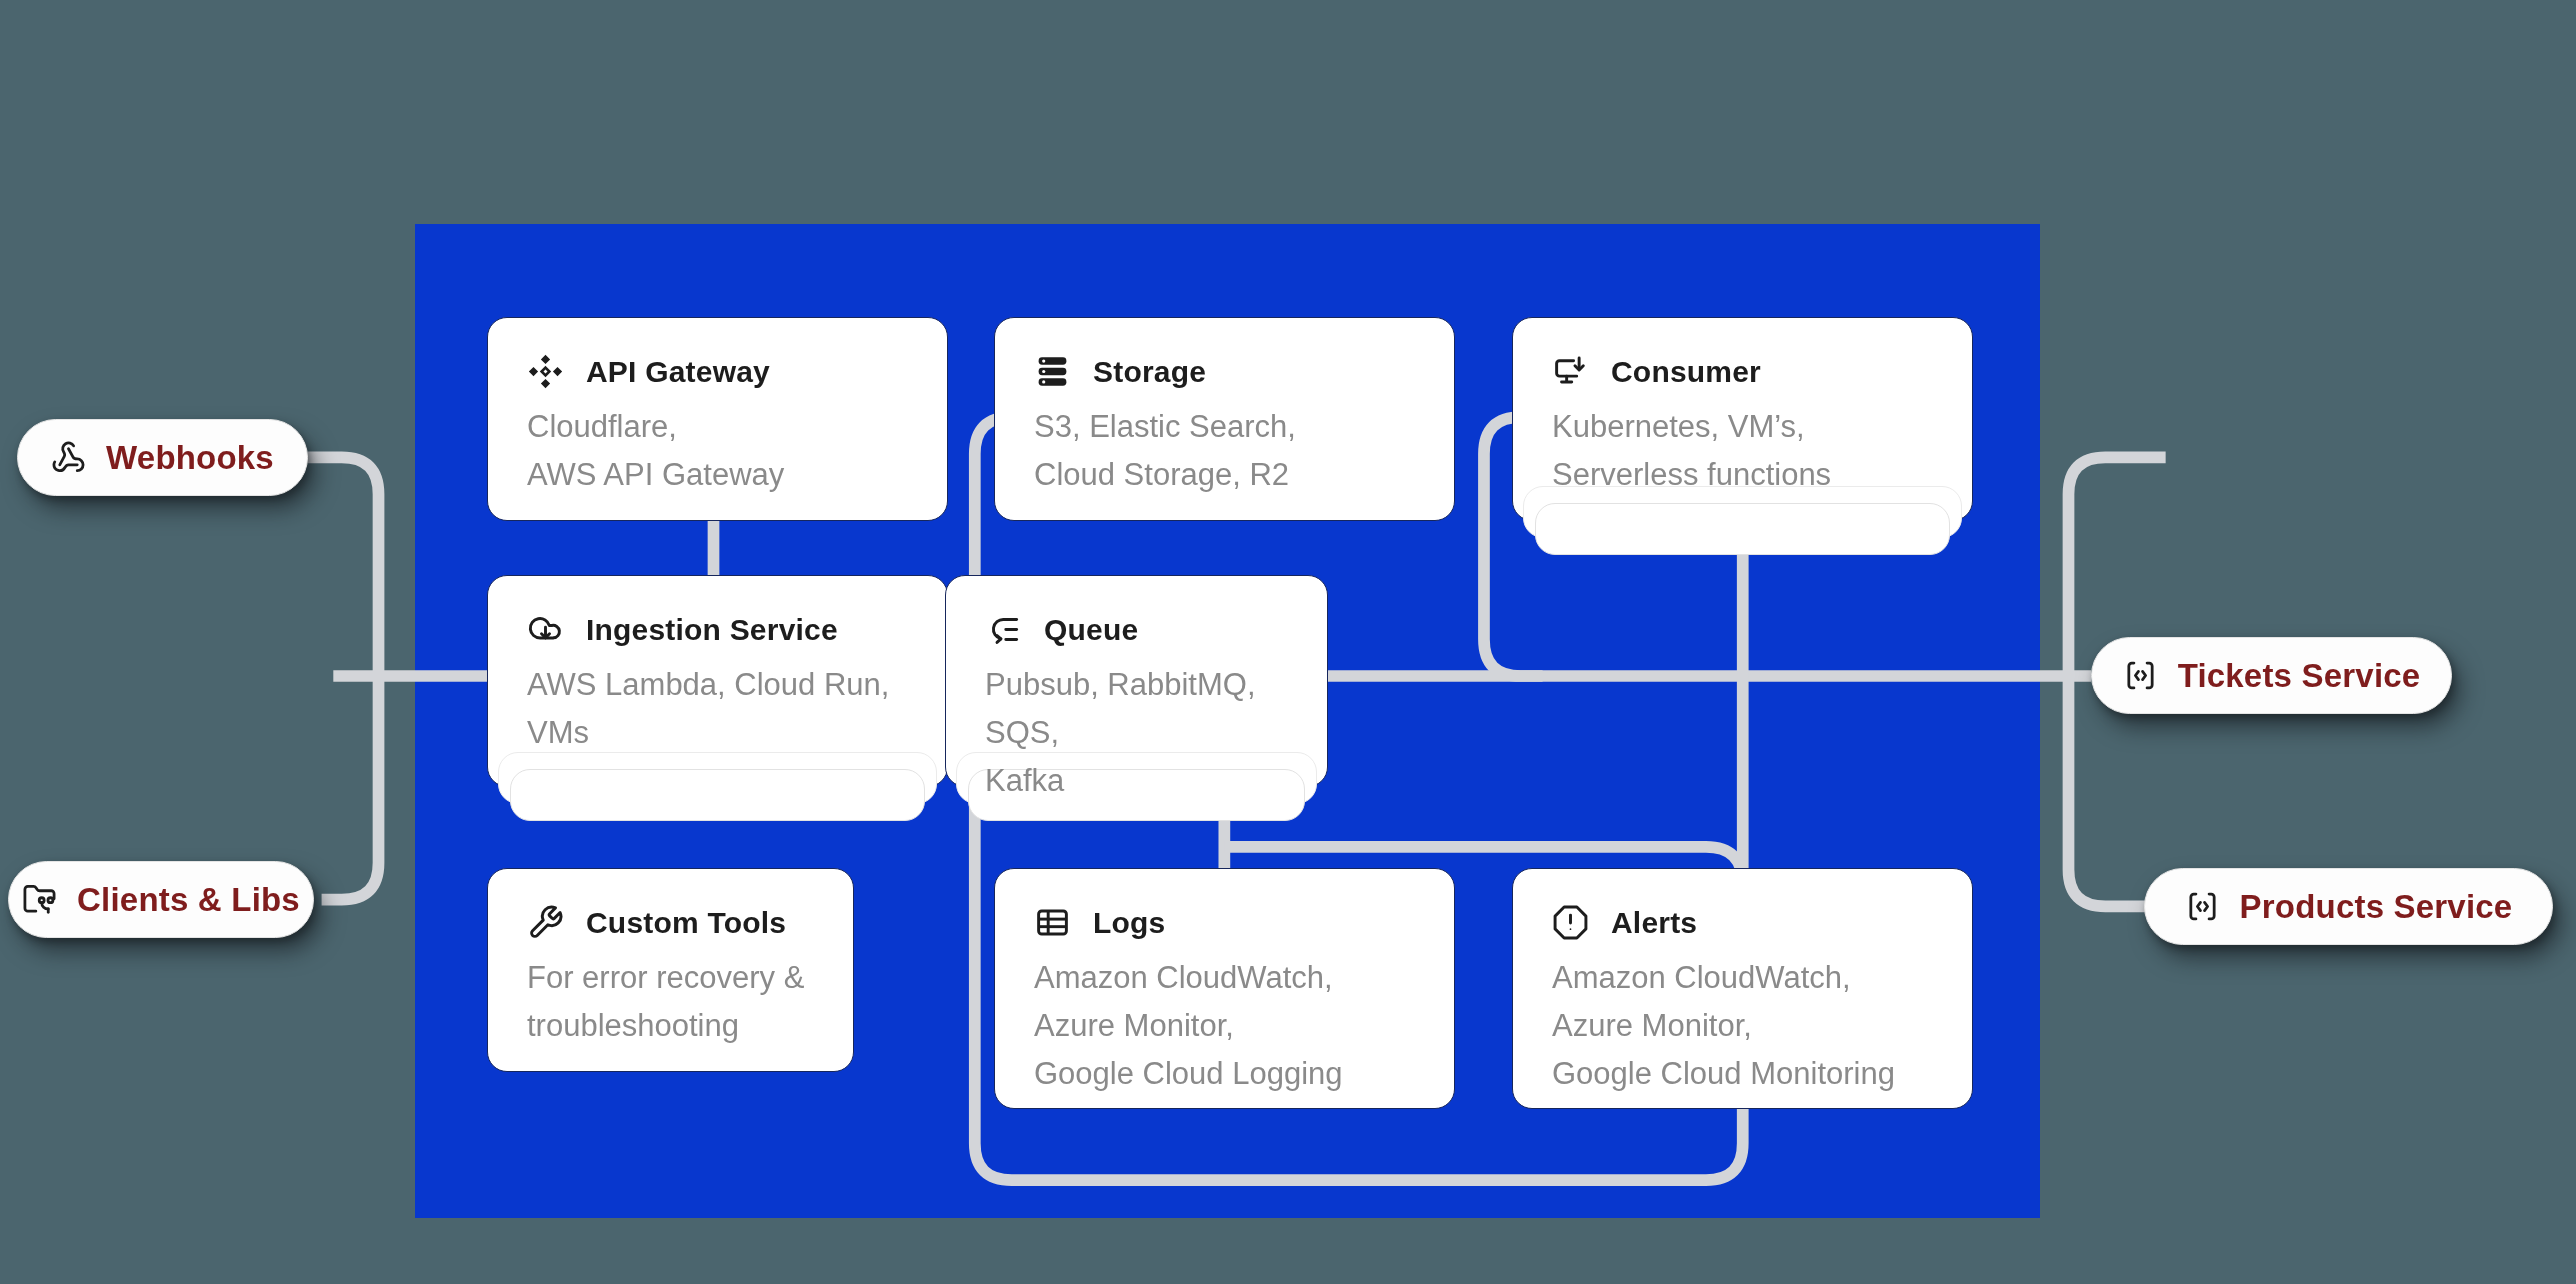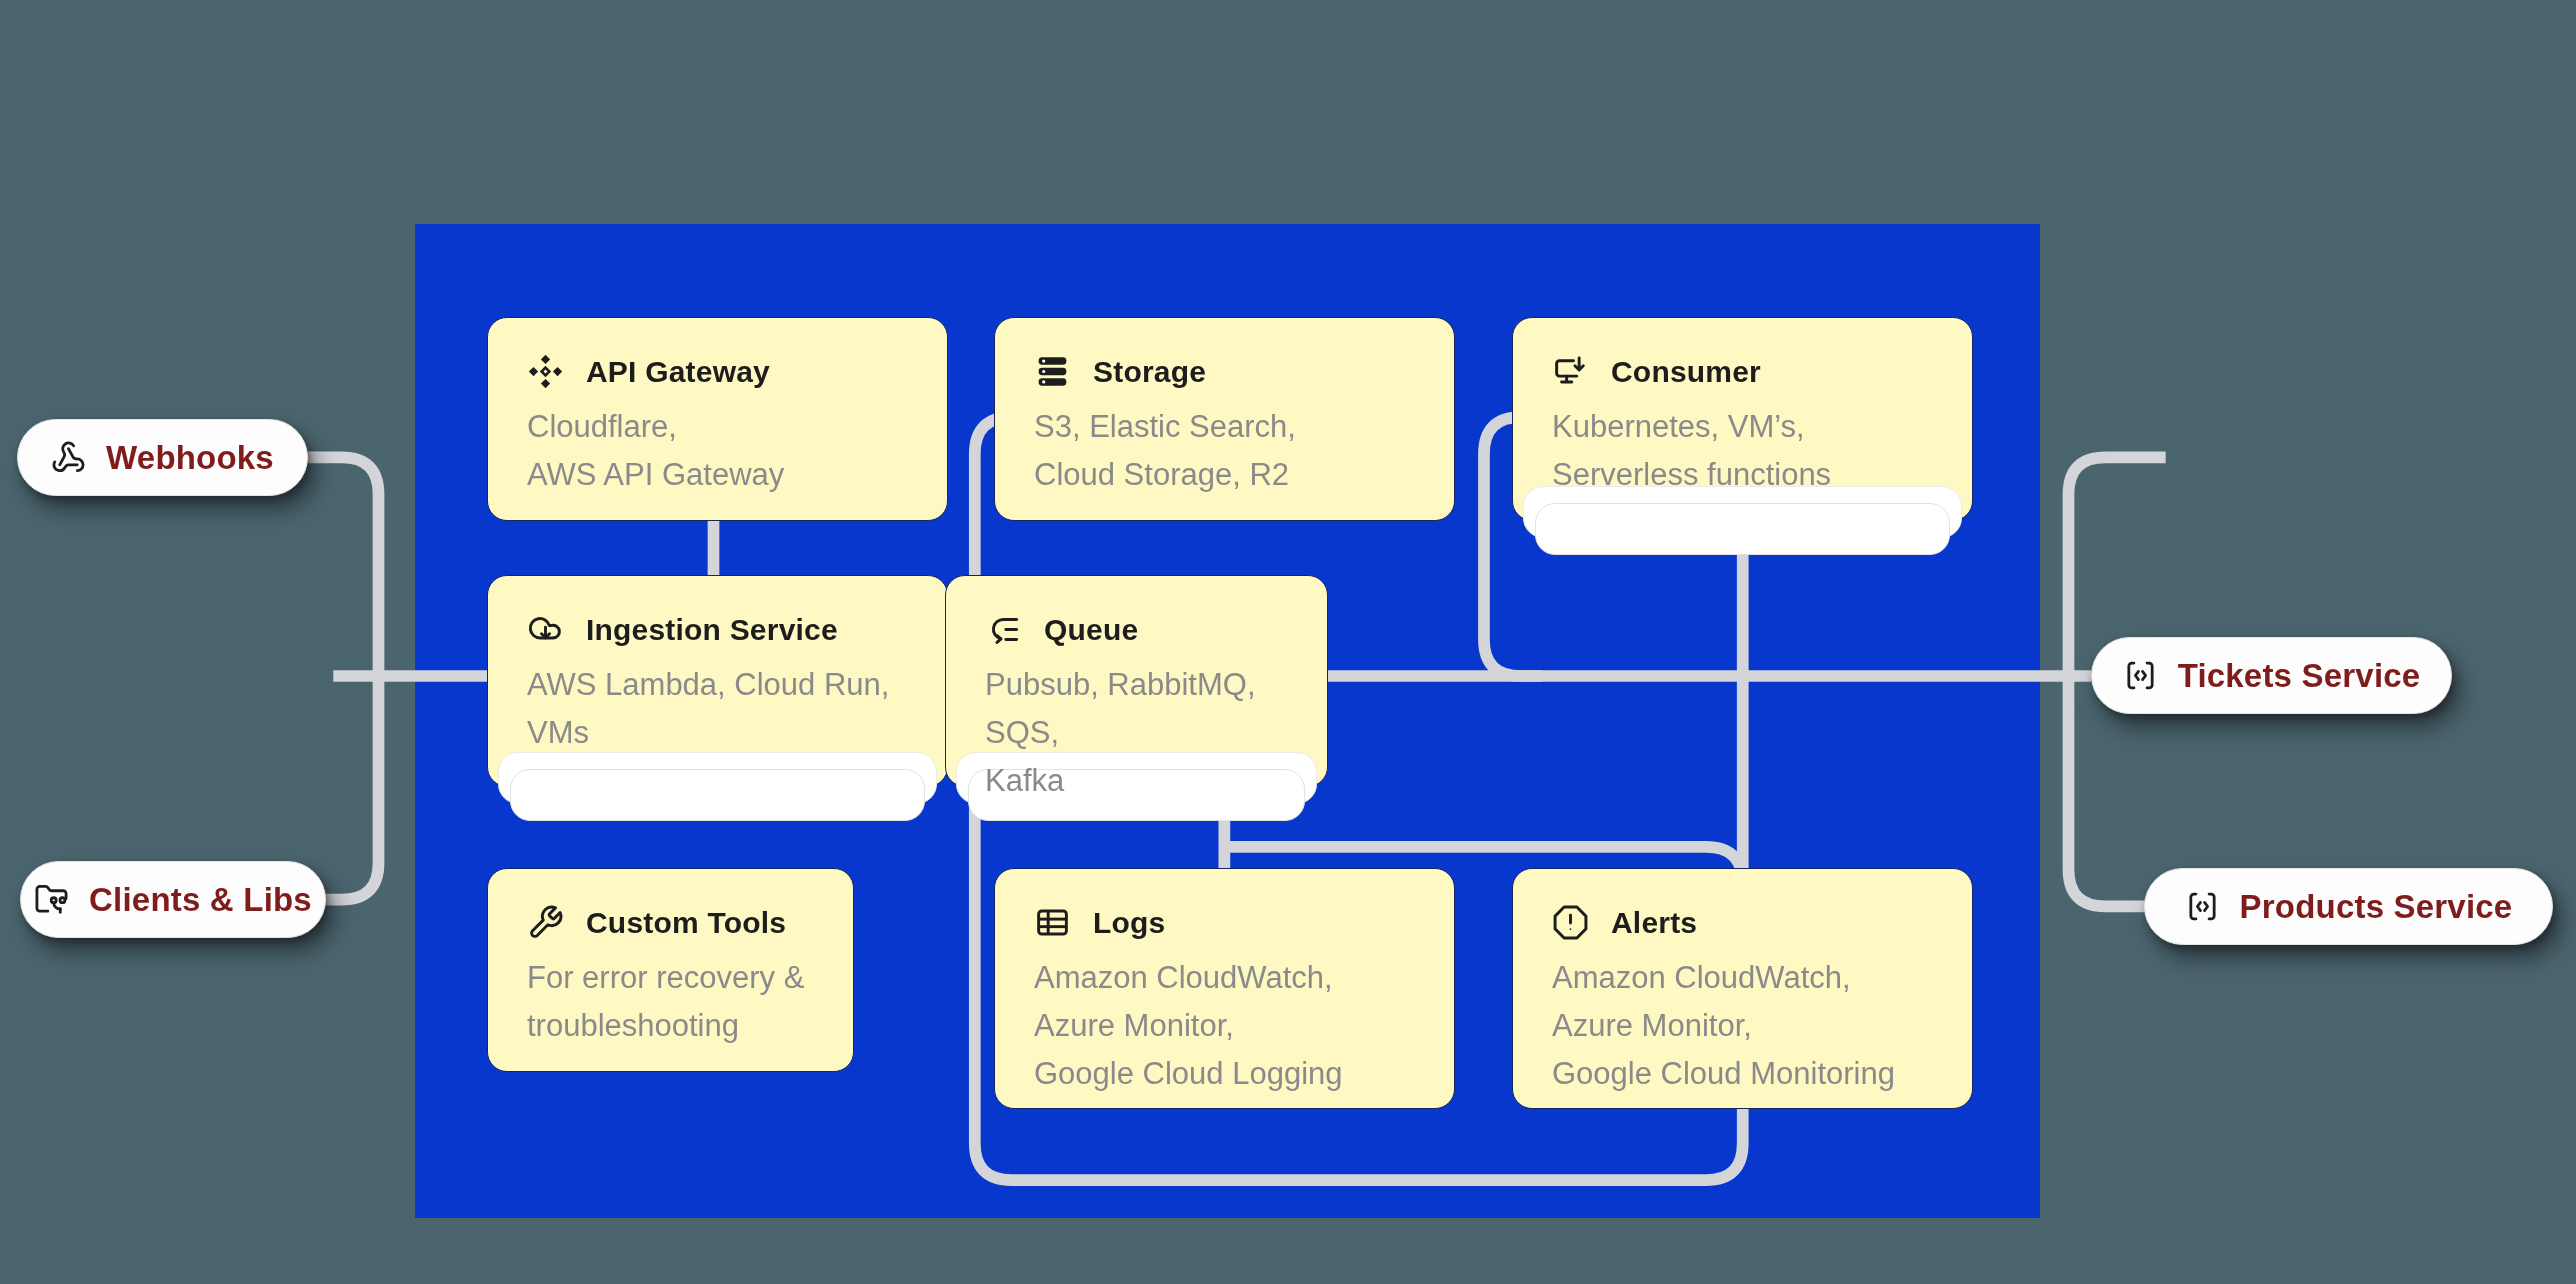--- a/index.html
+++ b/index.html
@@ -2,21 +2,21 @@
 <html style="font-size:13.4px"><head>
 <meta charset="utf-8">
 <style>
   html,body{margin:0;padding:0;background:#4B656E;}
   #canvas{position:relative;width:2576px;height:1285px;background:#4B656E;overflow:hidden;
           font-family:"Liberation Sans", sans-serif;}
   #panel{position:absolute;left:415px;top:224px;width:1625px;height:994px;background:#0837CE;z-index:0;}
   #wires{position:absolute;left:0;top:0;z-index:1;}
 
   
-  .card{position:absolute;z-index:2;background:#fef9c3;border:1.7px solid #16265C;border-radius:20px;
+  .card{position:absolute;z-index:2;background:#ffffff;border:1.7px solid #16265C;border-radius:20px;
         box-sizing:border-box;padding:35px 39px;}
   .card .trow{display:flex;align-items:center;gap:22px;}
   .card .trow .icon{width:37px;height:37px;flex:0 0 37px;}
   .card .title{font-size:30px;font-weight:700;color:#1D1D1D;letter-spacing:0.2px;}
   .card .sub{margin-top:13.4px;}
   .card .line{font-size:31px;line-height:48px;color:#8A8A8A;}
   .stack{position:absolute;height:50px;background:#fff;border:1.7px solid #EBEBEB;border-radius:20px;z-index:-1;}
   .stack.s1{left:10px;right:10px;bottom:-18.4px;}
   .stack.s2{left:22px;right:22px;bottom:-35px;border-color:#E2E2E2;}
 
@@ -31,21 +31,21 @@
 
   
   .pill{position:absolute;z-index:3;height:77px;background:#FDFDFD;border:0.8px solid #E4E4E4;border-radius:39px;
         display:flex;align-items:center;justify-content:center;gap:20px;box-sizing:border-box;
         box-shadow:8.4px 13.4px 22px rgba(16,20,24,.55), 2.5px 4.2px 7.5px rgba(16,20,24,.38);}
   .pill .icon{width:35px;height:35px;flex:0 0 35px;}
   .pill .plabel{font-size:33px;font-weight:700;color:#7f1d1d;letter-spacing:0.2px;}
 
   #pill-webhooks{left:17px;top:419px;width:291px;}
   #pill-userevents{left:17px;top:637px;width:317px;}
-  #pill-clients{left:20px;top:861px;width:306px;}
+  #pill-clients{left:8px;top:861px;width:306px;}
   #pill-orders{left:2165px;top:419px;width:373px;}
   #pill-tickets{left:2091px;top:637px;width:361px;}
   #pill-products{left:2144px;top:868px;width:409px;}
 
   .icon svg{display:block;width:100%;height:100%;}
 </style>
 </head>
 <body>
 
 <div id="canvas">

